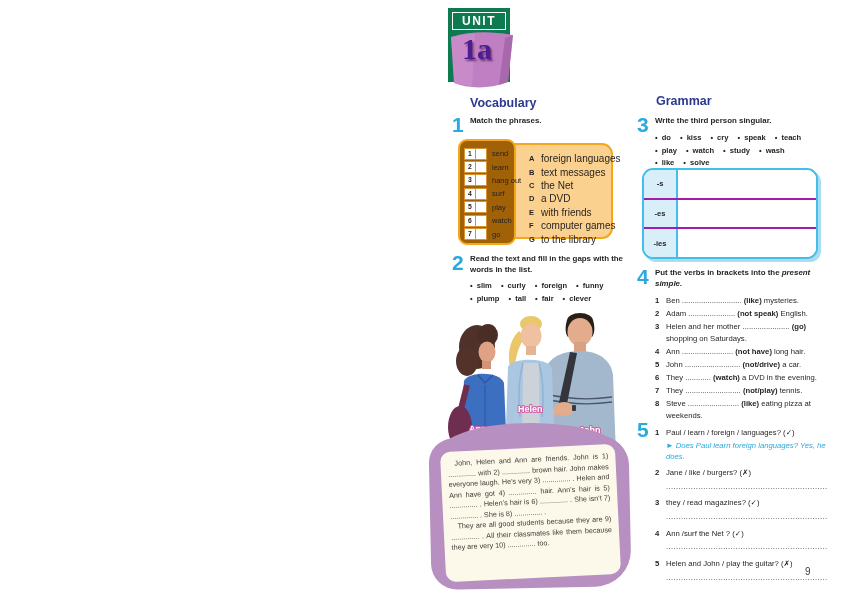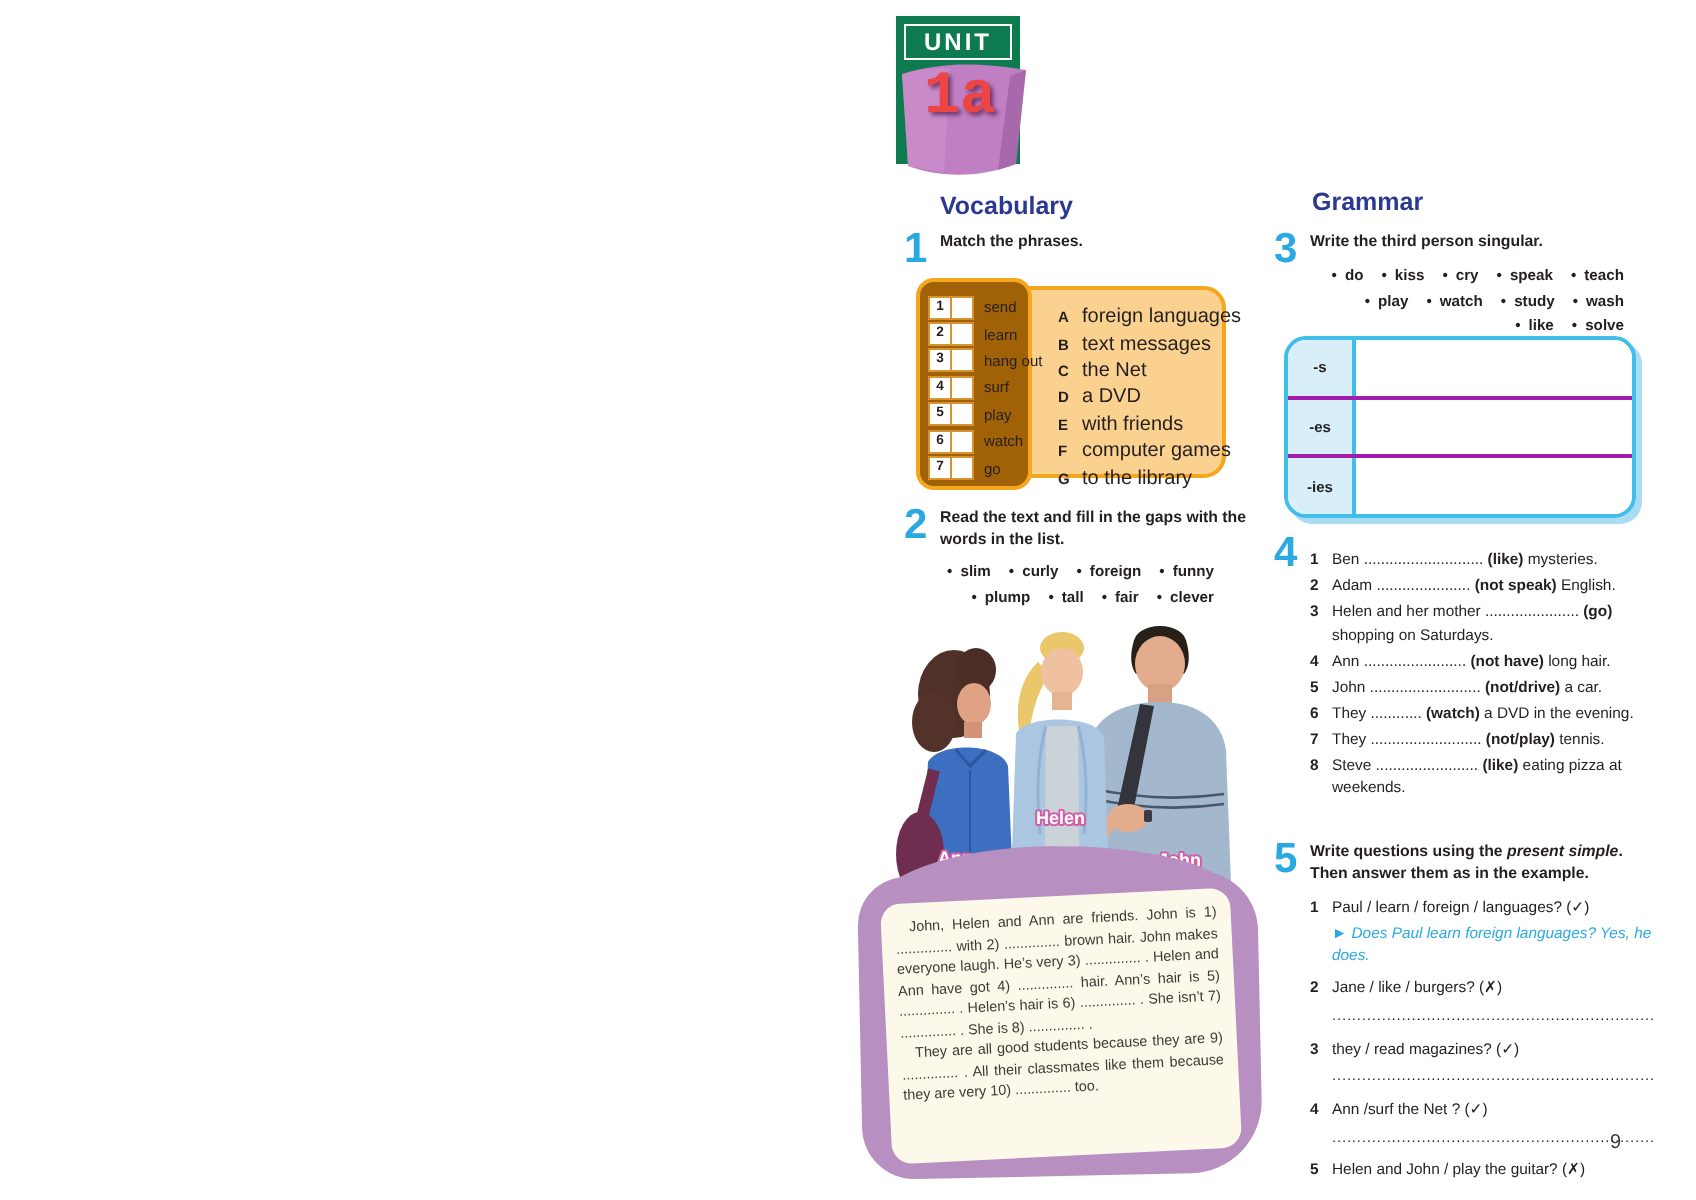--- a/index.html
+++ b/index.html
@@ -11,31 +11,31 @@
   
   .badge { position:absolute; left:448px; top:8px; width:70px; height:82px; }
   .badge-green { position:absolute; left:0; top:0; width:62px; height:74px; background:#0d7a4f; }
   .badge-unit {
     position:absolute; left:4px; top:4px; width:52px; text-align:center;
     color:#fff; font-weight:bold; font-size:12px; letter-spacing:1.5px;
     border:1.5px solid #fff; padding:1px 0;
   }
   .badge-ribbon { position:absolute; left:1px; top:22px; width:68px; height:60px; }
   .badge-code {
-    position:absolute; left:14px; top:24px; font-size:30px; font-weight:bold; color:#ef4444;
-    font-family:Liberation Mono, monospace; text-shadow:1.5px 1.5px 2px rgba(90,40,90,.85);
+    position:absolute; left:14px; top:24px; font-size:30px; font-weight:bold; color:#4c1d95;
+    font-family:Liberation Serif, serif; text-shadow:1.5px 1.5px 2px rgba(90,40,90,.85);
   }
 
   
   .h { position:absolute; color:#2b3a90; font-weight:bold; font-size:12.5px; }
   .ex { position:absolute; display:flex; gap:5px; }
   .exnum { color:#2aa9e0; font-weight:bold; font-size:21px; line-height:0.85; width:13px; flex:none; }
   .inst { font-weight:bold; font-size:7.9px; line-height:1.35; color:#231f20; }
   .inst .it { font-style:italic; }
-  .words { font-size:7.6px; font-weight:bold; color:#231f20; line-height:1.7; margin-top:5px;text-align:right; }
+  .words { font-size:7.6px; font-weight:bold; color:#231f20; line-height:1.7; margin-top:5px; }
   .w { display:inline-block; margin-right:9px; white-space:nowrap; }
   .w::before { content:"\2022"; margin-right:4px; }
 
   
   .mbox { position:absolute; left:458px; top:139px; width:158px; height:106px; }
   .mbox-orange {
     position:absolute; left:5px; top:4px; width:150px; height:96px;
     background:#fbd18f; border:2px solid #f4a71d; border-radius:11px;
     padding:7px 0 0 64px; box-sizing:border-box;
   }
@@ -283,20 +283,21 @@
       </div>
     <div class="vt-row">
         <div class="vt-label">-ies</div>
         <div class="vt-cell"></div>
       </div>
   </div>
 
   <div class="ex" style="left:637px; top:268px; width:183px;">
     <span class="exnum">4</span>
     <div style="flex:1;">
+      <div class="inst"><span>Put the verbs in brackets into the </span><span class="it">present simple.</span></div>
       <div class="items">
         <div class="itm">
             <span class="itm-num">1</span>
             <span class="itm-text"><span>Ben ............................ </span><span class="b">(like)</span><span> mysteries.</span></span>
           </div>
         <div class="itm">
             <span class="itm-num">2</span>
             <span class="itm-text"><span>Adam ...................... </span><span class="b">(not speak)</span><span> English.</span></span>
           </div>
         <div class="itm">
@@ -323,21 +324,20 @@
             <span class="itm-num">8</span>
             <span class="itm-text"><span>Steve ........................ </span><span class="b">(like)</span><span> eating pizza at weekends.</span></span>
           </div>
       </div>
     </div>
   </div>
 
   <div class="ex" style="left:637px; top:421px; width:183px;">
     <span class="exnum">5</span>
     <div style="flex:1;">
-      <div class="inst"><span>Write questions using the </span><span class="it">present simple</span><span>. Then answer them as in the example.</span></div>
       <div class="items">
         <div class="itm">
             <span class="itm-num">1</span>
             <span class="itm-text"><span>Paul / learn / foreign / languages? (✓)</span><div class="example">Does Paul learn foreign languages? Yes, he does.</div></span>
           </div>
         <div class="itm">
             <span class="itm-num">2</span>
             <span class="itm-text"><span>Jane / like / burgers? (✗)</span><div class="ansline">.................................................................</div></span>
           </div>
         <div class="itm">

